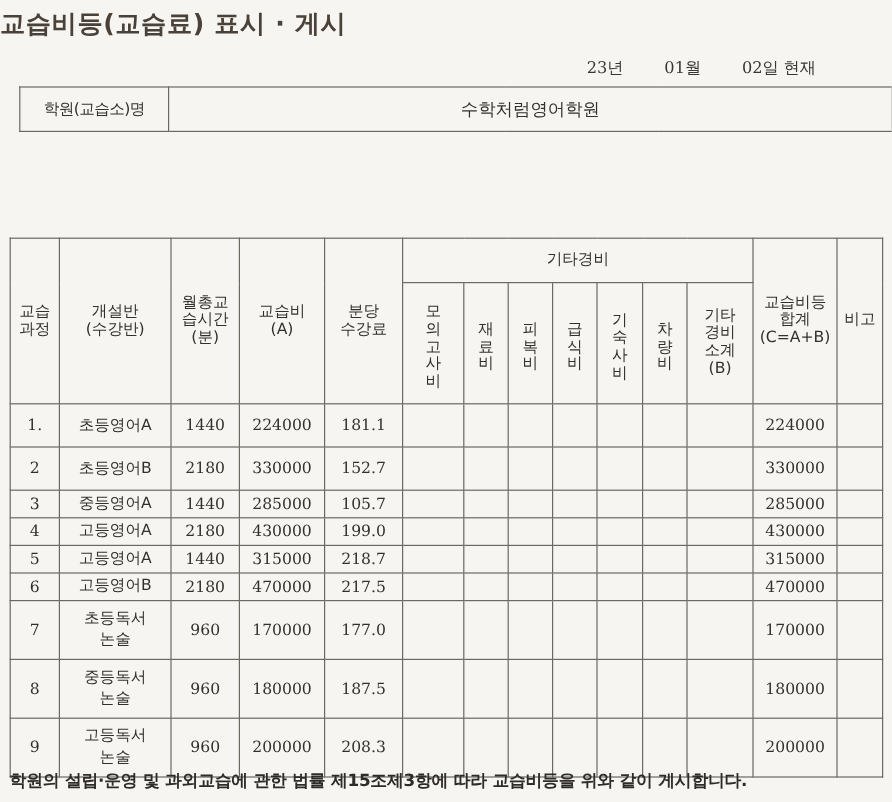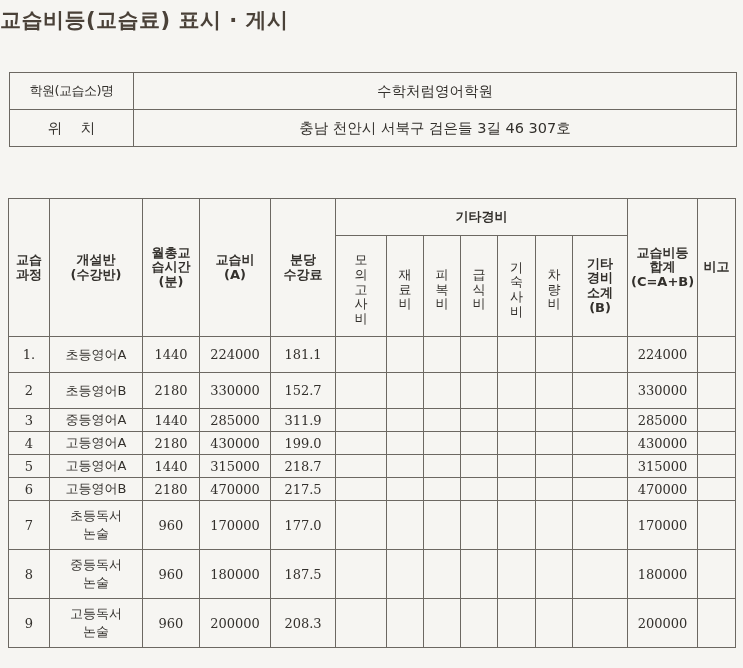--- a/index.html
+++ b/index.html
@@ -41,36 +41,36 @@
     border:1px solid #6c6862;
     padding:0;
     text-align:center;
     vertical-align:middle;
     font-weight:normal;
     color:#33302c;
     background:transparent;
   }
 
   
-  .info-table{left:9px;top:72px;width:727px;}
+  .info-table{left:16px;top:72px;width:727px;}
   .info-table td{height:36px;font-size:14.5px;}
   .info-label{
     font-size:14px;
     letter-spacing:0px;
   }
   .info-label.spread{letter-spacing:7px;padding-left:7px;}
   .info-label.small{font-size:13px;letter-spacing:-0.5px;}
   .info-label.mid{letter-spacing:1px;}
   .info-value{font-size:15px;}
   .phone-num{font-family:"DejaVu Serif","Liberation Serif",serif;font-size:15px;letter-spacing:1px;}
 
   
   .main-table{left:8px;top:198px;width:727px;}
   .main-table td{font-size:13px;}
-  .hdr{line-height:1.12;font-size:13.5px;font-weight:bold;}
+  .hdr{line-height:1.12;font-size:13.5px;}
   .hdr-vert{
     font-size:13px;
     line-height:1.12;
     letter-spacing:0px;
   }
   .vtxt{
     display:inline-block;
     width:1em;
     word-break:break-all;
     line-height:1.13;
@@ -94,36 +94,35 @@
     font-weight:bold;
   }
 </style>
 </head>
 <body>
 
 <div class="page">
 
   <div class="doc-title">교습비등(교습료) 표시 · 게시</div>
 
+  <div class="date-line">
+    <span class="d-y">23년</span><span class="d-m">01월</span><span class="d-d">02일</span><span class="d-now">현재</span>
+  </div>
 
   <table class="info-table">
     <colgroup>
       <col style="width:124px">
         <col style="width:280px">
         <col style="width:128px">
         <col style="width:195px">
     </colgroup>
     <tbody>
       <tr>
         <td class="info-label small">학원(교습소)명</td>
         <td class="info-value" colspan="3">수학처럼영어학원</td>
-      </tr>
-      <tr>
-        <td class="info-label spread">위        치</td>
-        <td class="info-value" colspan="3">충남 천안시 서북구 검은들 3길 46 307호</td>
       </tr>
     </tbody>
   </table>
 
   <table class="main-table">
     <colgroup>
       <col style="width:41px">
         <col style="width:93px">
         <col style="width:57px">
         <col style="width:71px">
@@ -190,21 +189,21 @@
           <td class="num"></td>
           <td class="num"></td>
           <td class="num">330000</td>
           <td class="num"></td>
         </tr>
         <tr class="row-b">
           <td class="idx">3</td>
           <td class="cls">중등영어A</td>
           <td class="num">1440</td>
           <td class="num">285000</td>
-          <td class="num">311.9</td>
+          <td class="num">105.7</td>
           <td class="num"></td>
           <td class="num"></td>
           <td class="num"></td>
           <td class="num"></td>
           <td class="num"></td>
           <td class="num"></td>
           <td class="num"></td>
           <td class="num">285000</td>
           <td class="num"></td>
         </tr>
@@ -300,13 +299,14 @@
           <td class="num"></td>
           <td class="num"></td>
           <td class="num"></td>
           <td class="num"></td>
           <td class="num">200000</td>
           <td class="num"></td>
         </tr>
       </tbody>
   </table>
 
+  <div class="footer-note">학원의 설립·운영 및 과외교습에 관한 법률 제15조제3항에 따라 교습비등을 위와 같이 게시합니다.</div>
 </div>
 
 </body></html>

